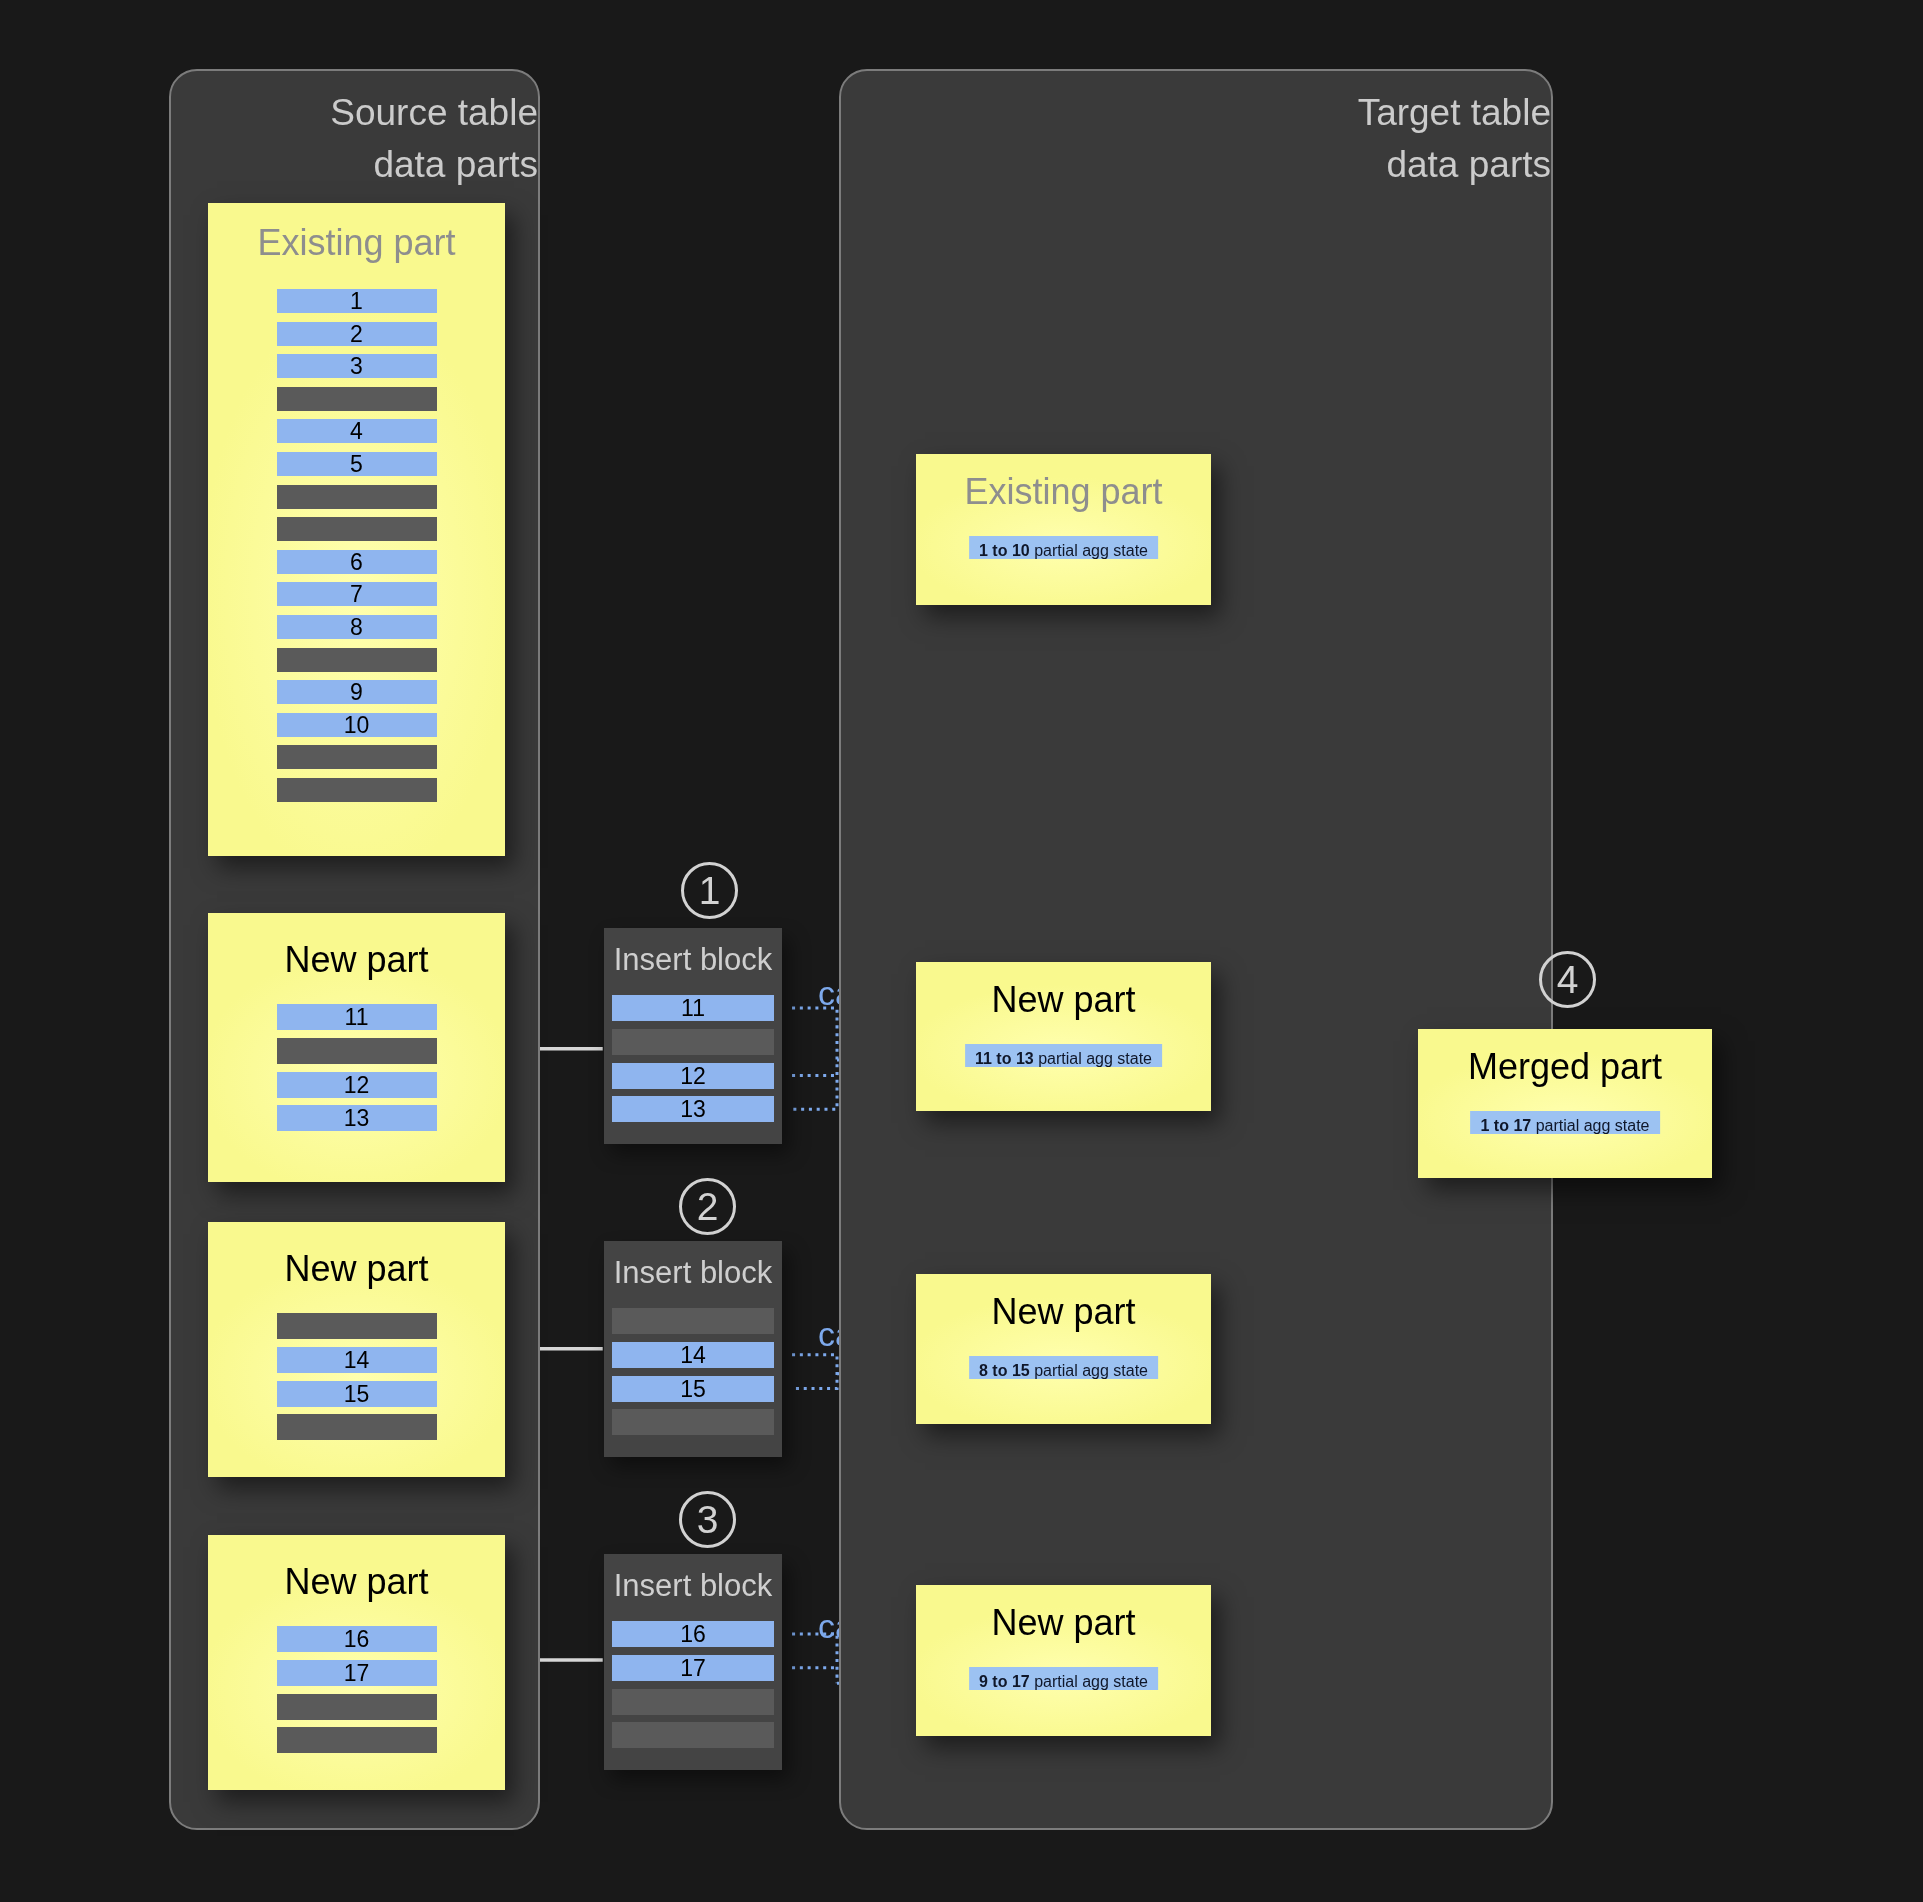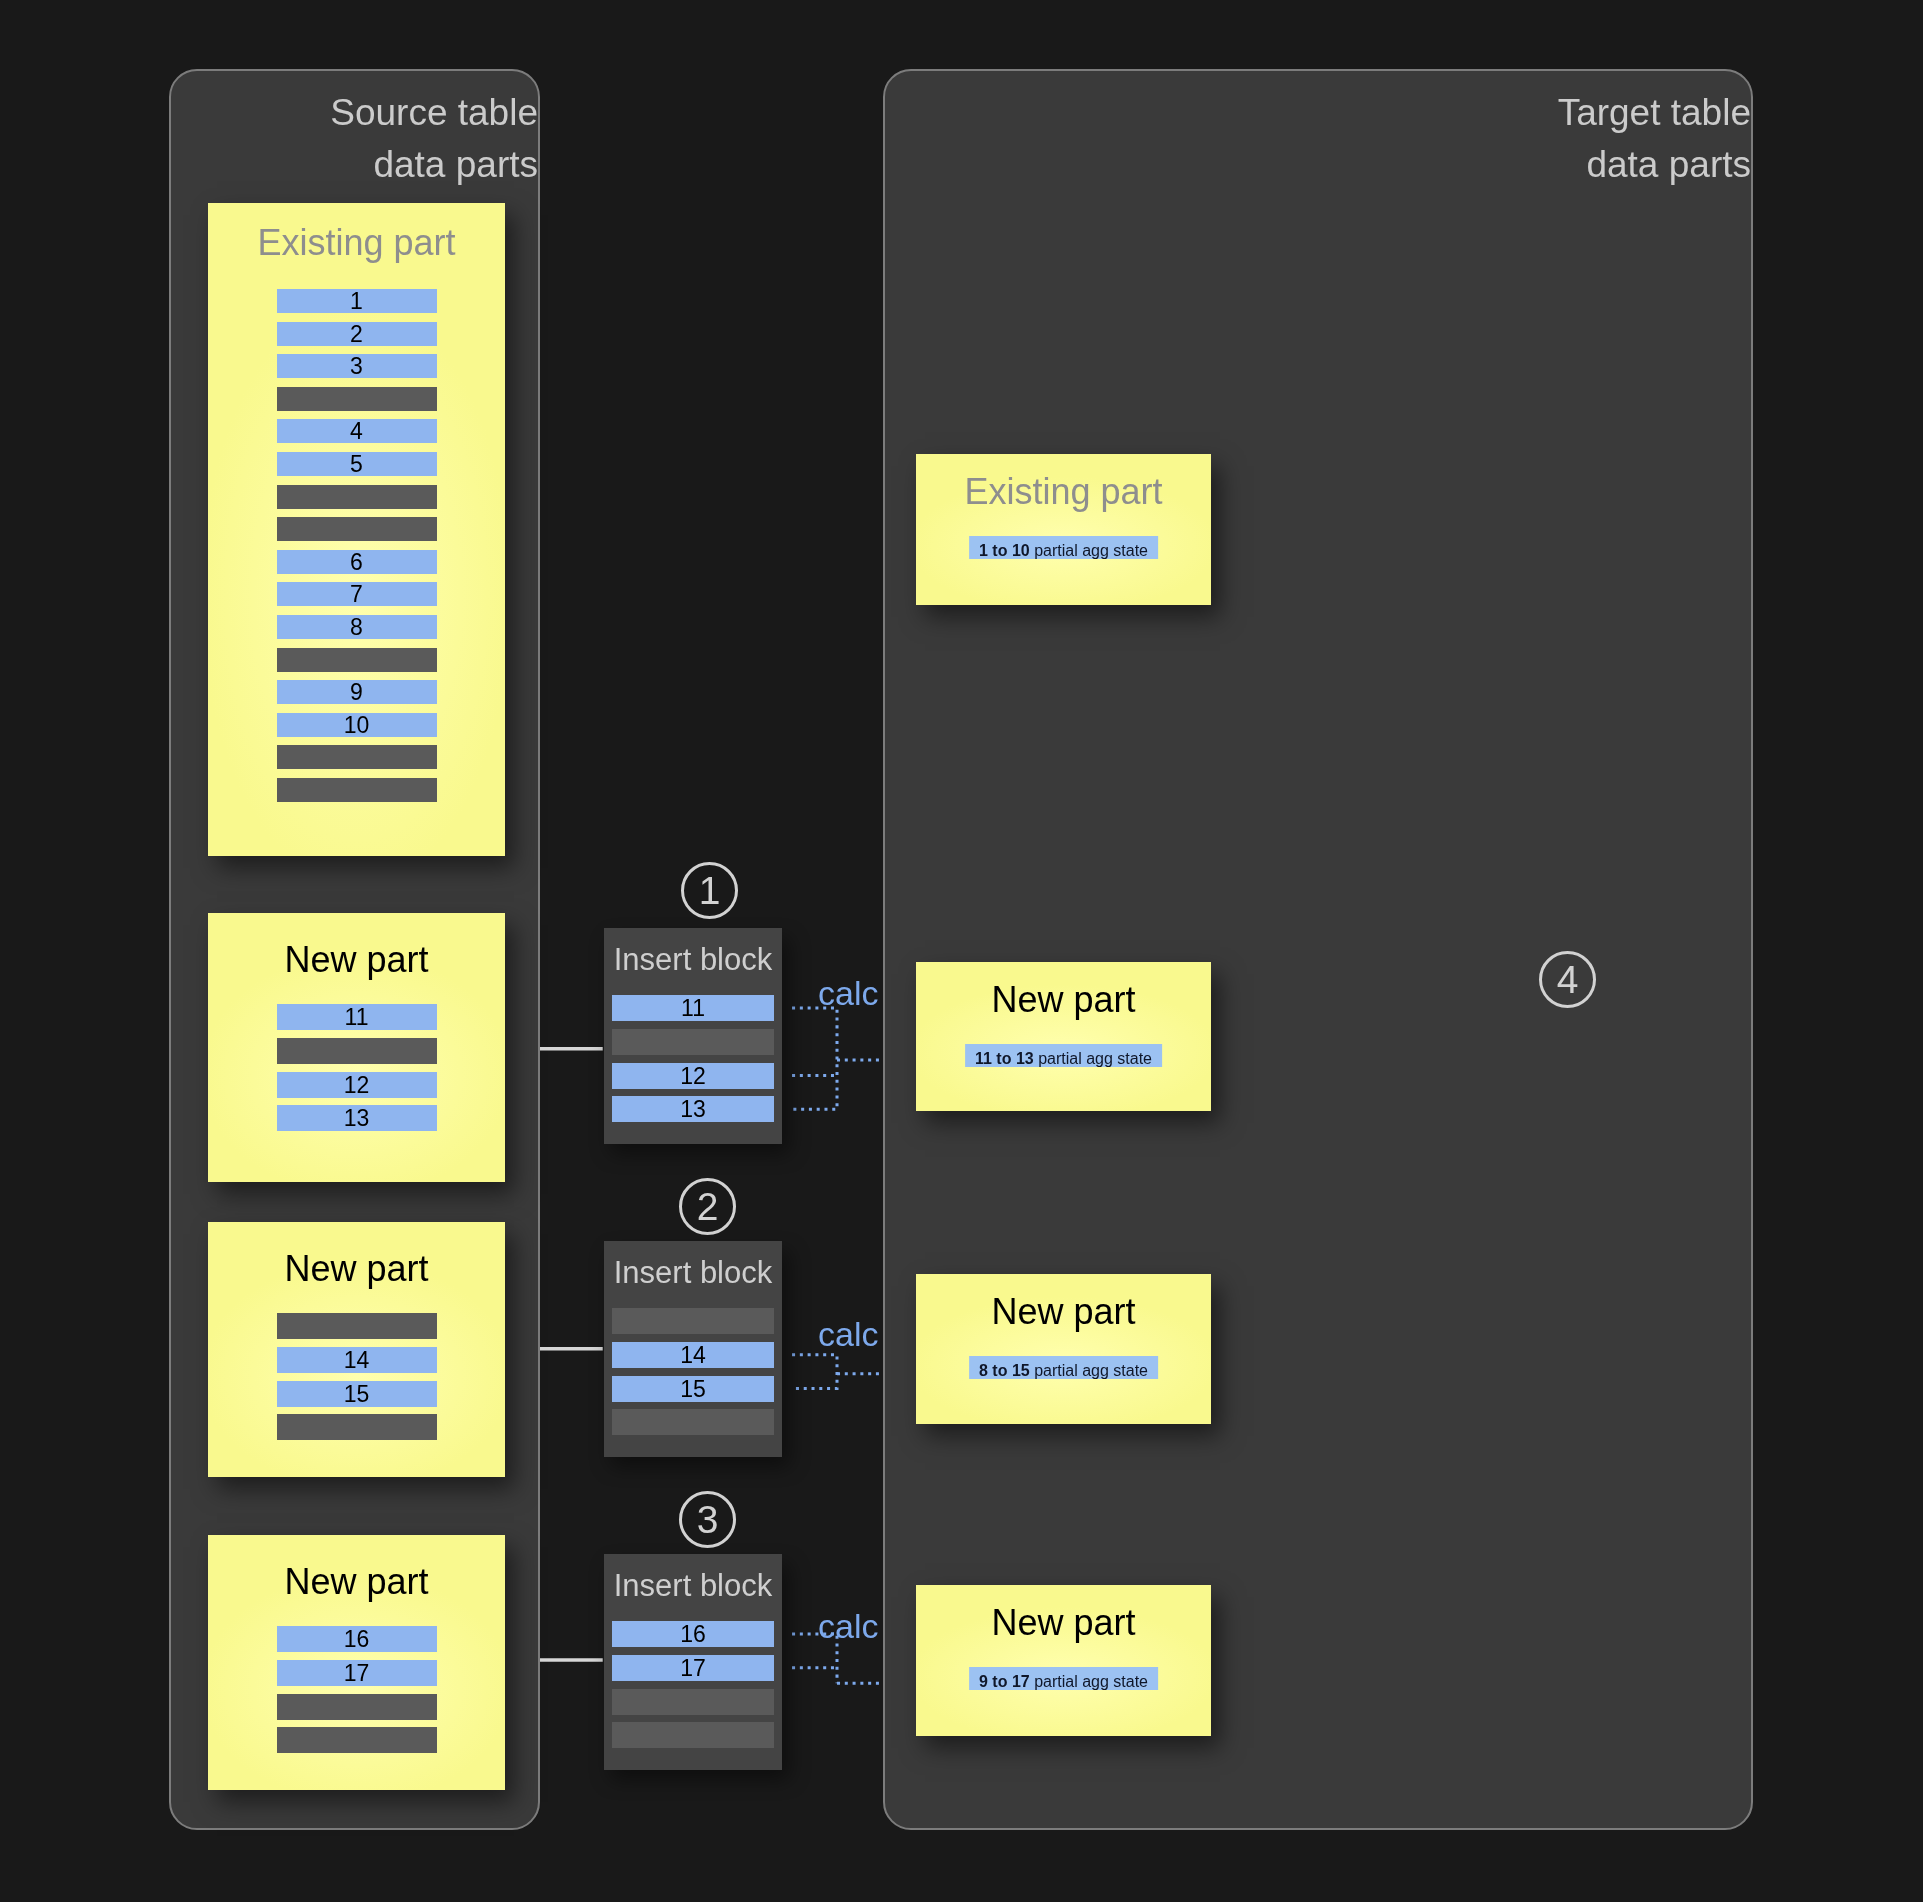--- a/index.html
+++ b/index.html
@@ -3,21 +3,21 @@
 <meta charset="utf-8">
 <style>
   html,body {margin:0; padding:0; background:#141414;}
   * {box-sizing:border-box; font-family:"Liberation Sans", sans-serif;}
   .canvas {position:relative; width:1923px; height:1902px; background:#191919; overflow:hidden;}
 
   
   .panel {position:absolute; top:69px; height:1761px; background:#3a3a3a;
           border:2.6px solid #7c7c7c; border-radius:28px;}
   .panel-left  {left:169px;  width:371px;}
-  .panel-right {left:883px; width:870px;}
+  .panel-right {left:839px; width:714px;}
   .panel-title {position:absolute; top:15.6px; left:0; right:0; text-align:right;
                 font-size:37px; line-height:52px; color:#cbcbcb;}
 
   
   .ypart {position:absolute;
           background:radial-gradient(ellipse 70% 60% at 50% 60%, #ffffae 0%, #f9f98e 75%);
           box-shadow:8.6px 12px 22.5px rgba(0,0,0,0.5);}
   .part-title {position:absolute; left:0; right:0; text-align:center;
                font-size:36px; color:#000;}
   .part-title.muted {color:#8e8e8e;text-align:center;}
@@ -232,15 +232,21 @@
   </div>
 
   <div class="ypart" style="left:916px; top:1585px; width:295px; height:151px;">
     <div class="part-title" style="top:17.3px">New part</div>
     <div class="agg-chip">
       <b>9 to 17</b><span> partial agg state</span>
     </div>
   </div>
 
   <div class="circle-num" style="left:1539px; top:951px;">4</div>
+  <div class="ypart" style="left:1418px; top:1029px; width:294px; height:149px;">
+    <div class="part-title" style="top:17.3px">Merged part</div>
+    <div class="agg-chip">
+      <b>1 to 17</b><span> partial agg state</span>
+    </div>
+  </div>
 
 </div>
 
 
 </body></html>

